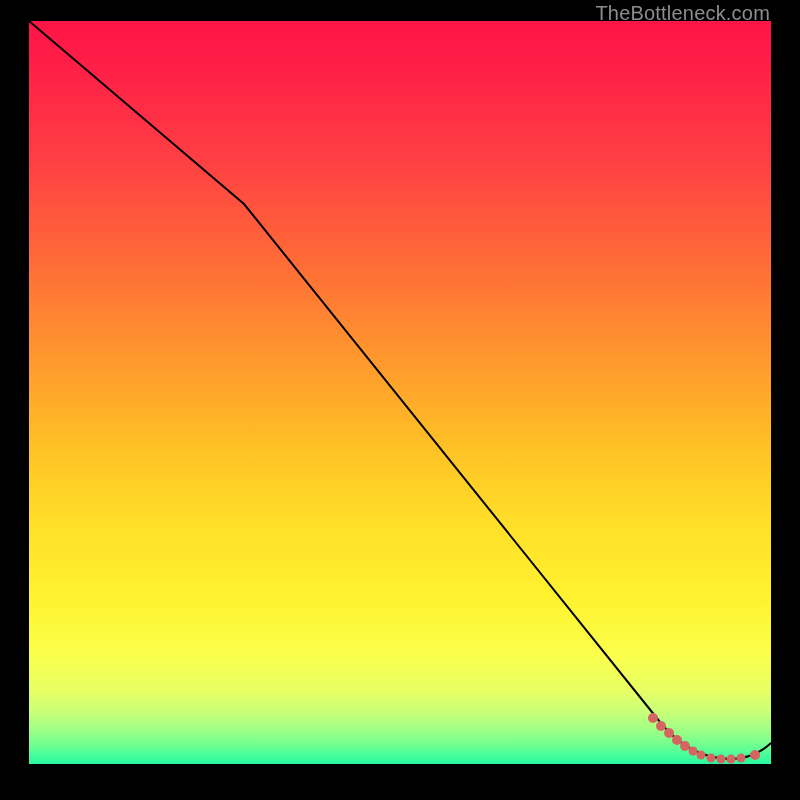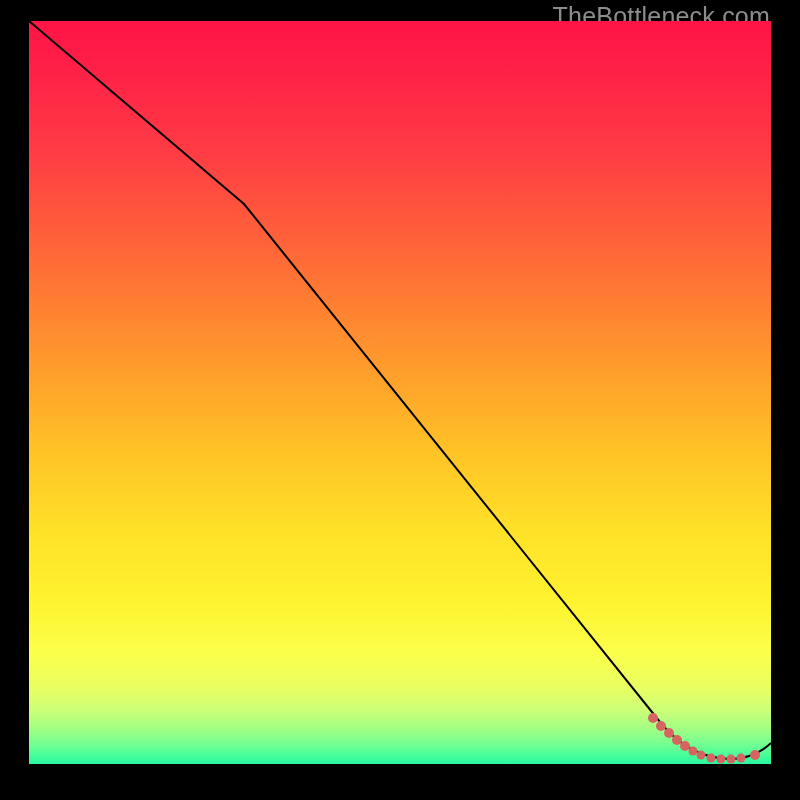--- a/index.html
+++ b/index.html
@@ -41,21 +41,21 @@
       #6fff92 97.5%,
       #41fd9c 99%,
       #2af7a0 100%
     );
   }
   .watermark {
     position: absolute;
     top: 2px;
     right: 30px;
     color: #8d8d8d;
-    font-size: 25px;
+    font-size: 20px;
     font-weight: 400;
     letter-spacing: 0.2px;
     user-select: none;
   }
   svg.overlay {
     position: absolute;
     left: 29px;
     top: 21px;
     width: 742px;
     height: 743px;

